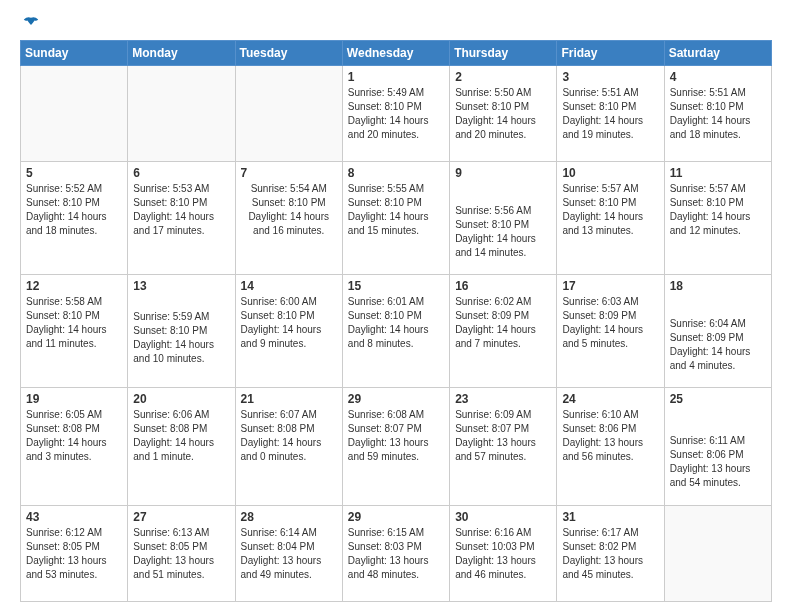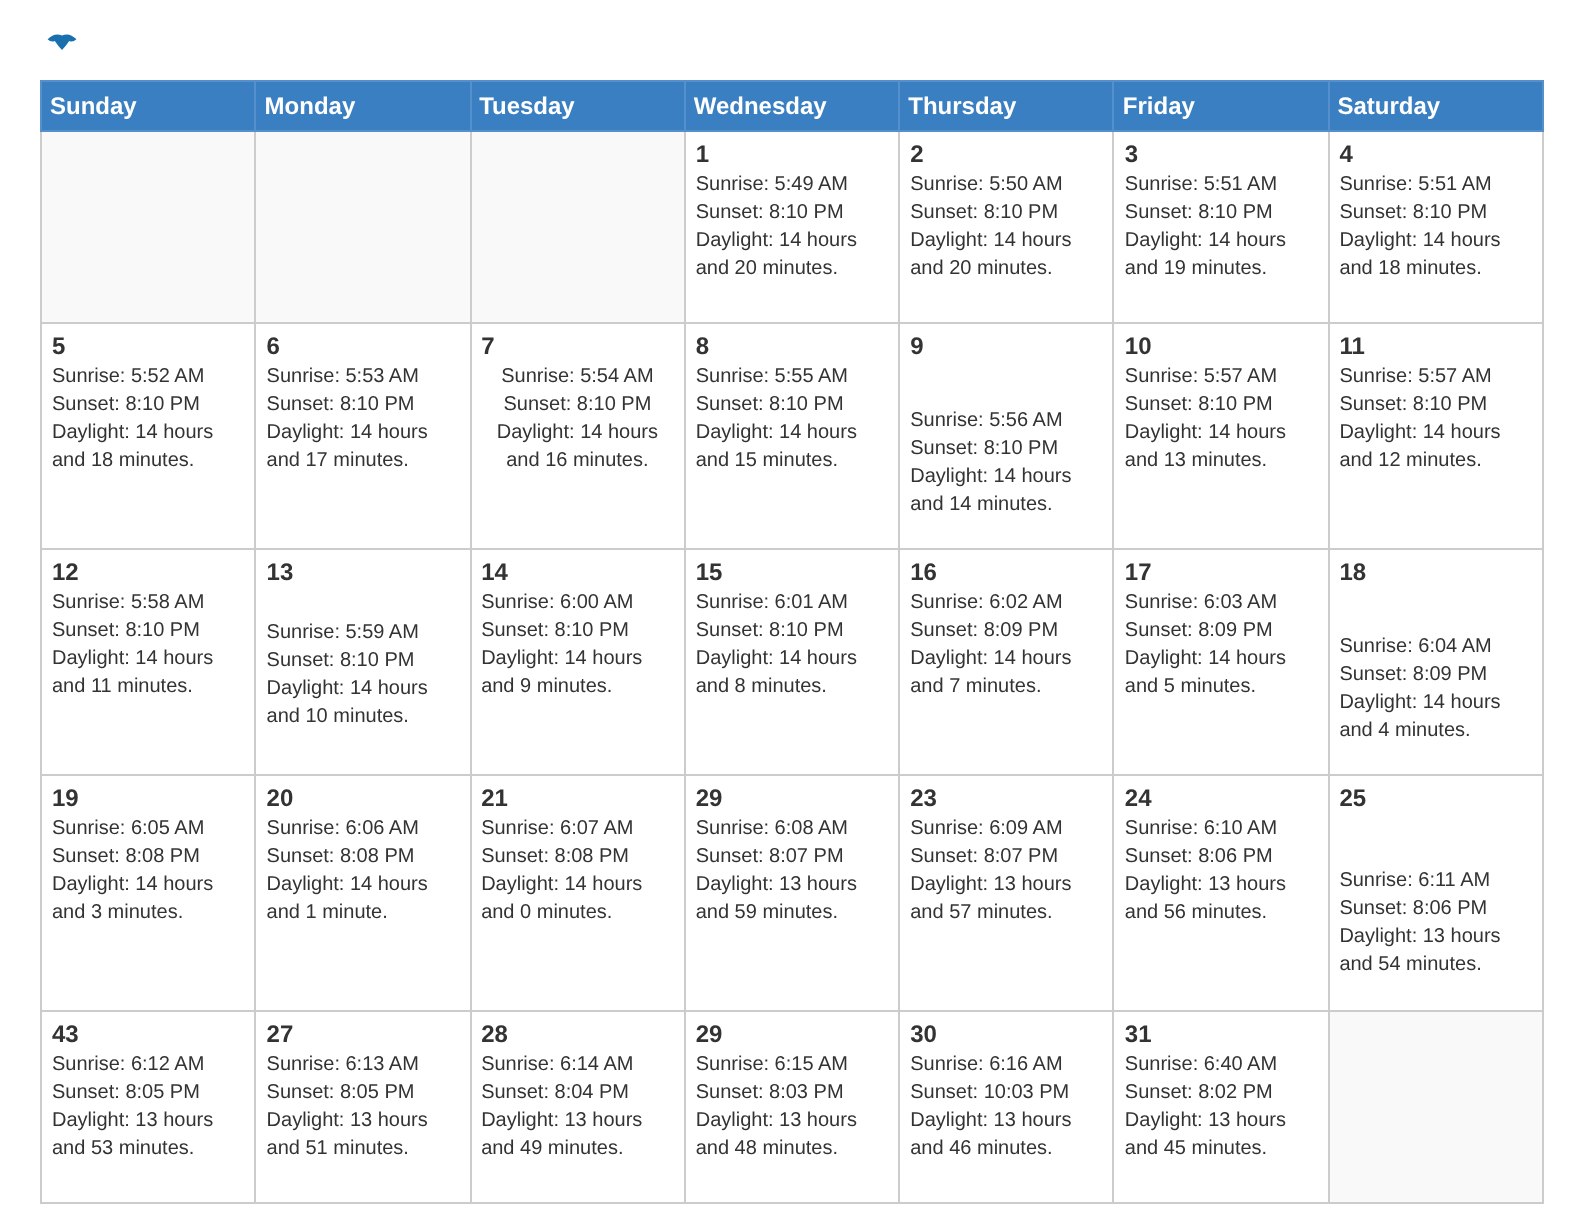--- a/index.html
+++ b/index.html
@@ -312,21 +312,21 @@
 Daylight: 13 hours and 48 minutes.</div>
           </td>
           <td>
             <div class="day-num">30</div>
             <div class="day-info" style="white-space: pre-line;">Sunrise: 6:16 AM
 Sunset: 10:03 PM
 Daylight: 13 hours and 46 minutes.</div>
           </td>
           <td>
             <div class="day-num">31</div>
-            <div class="day-info" style="white-space: pre-line;">Sunrise: 6:40 AM
+            <div class="day-info" style="white-space: pre-line;">Sunrise: 6:17 AM
 Sunset: 8:02 PM
 Daylight: 13 hours and 45 minutes.</div>
           </td>
           <td class="empty"></td>
         </tr>
       </tbody>
   </table>
 </div>
 
 </body></html>

